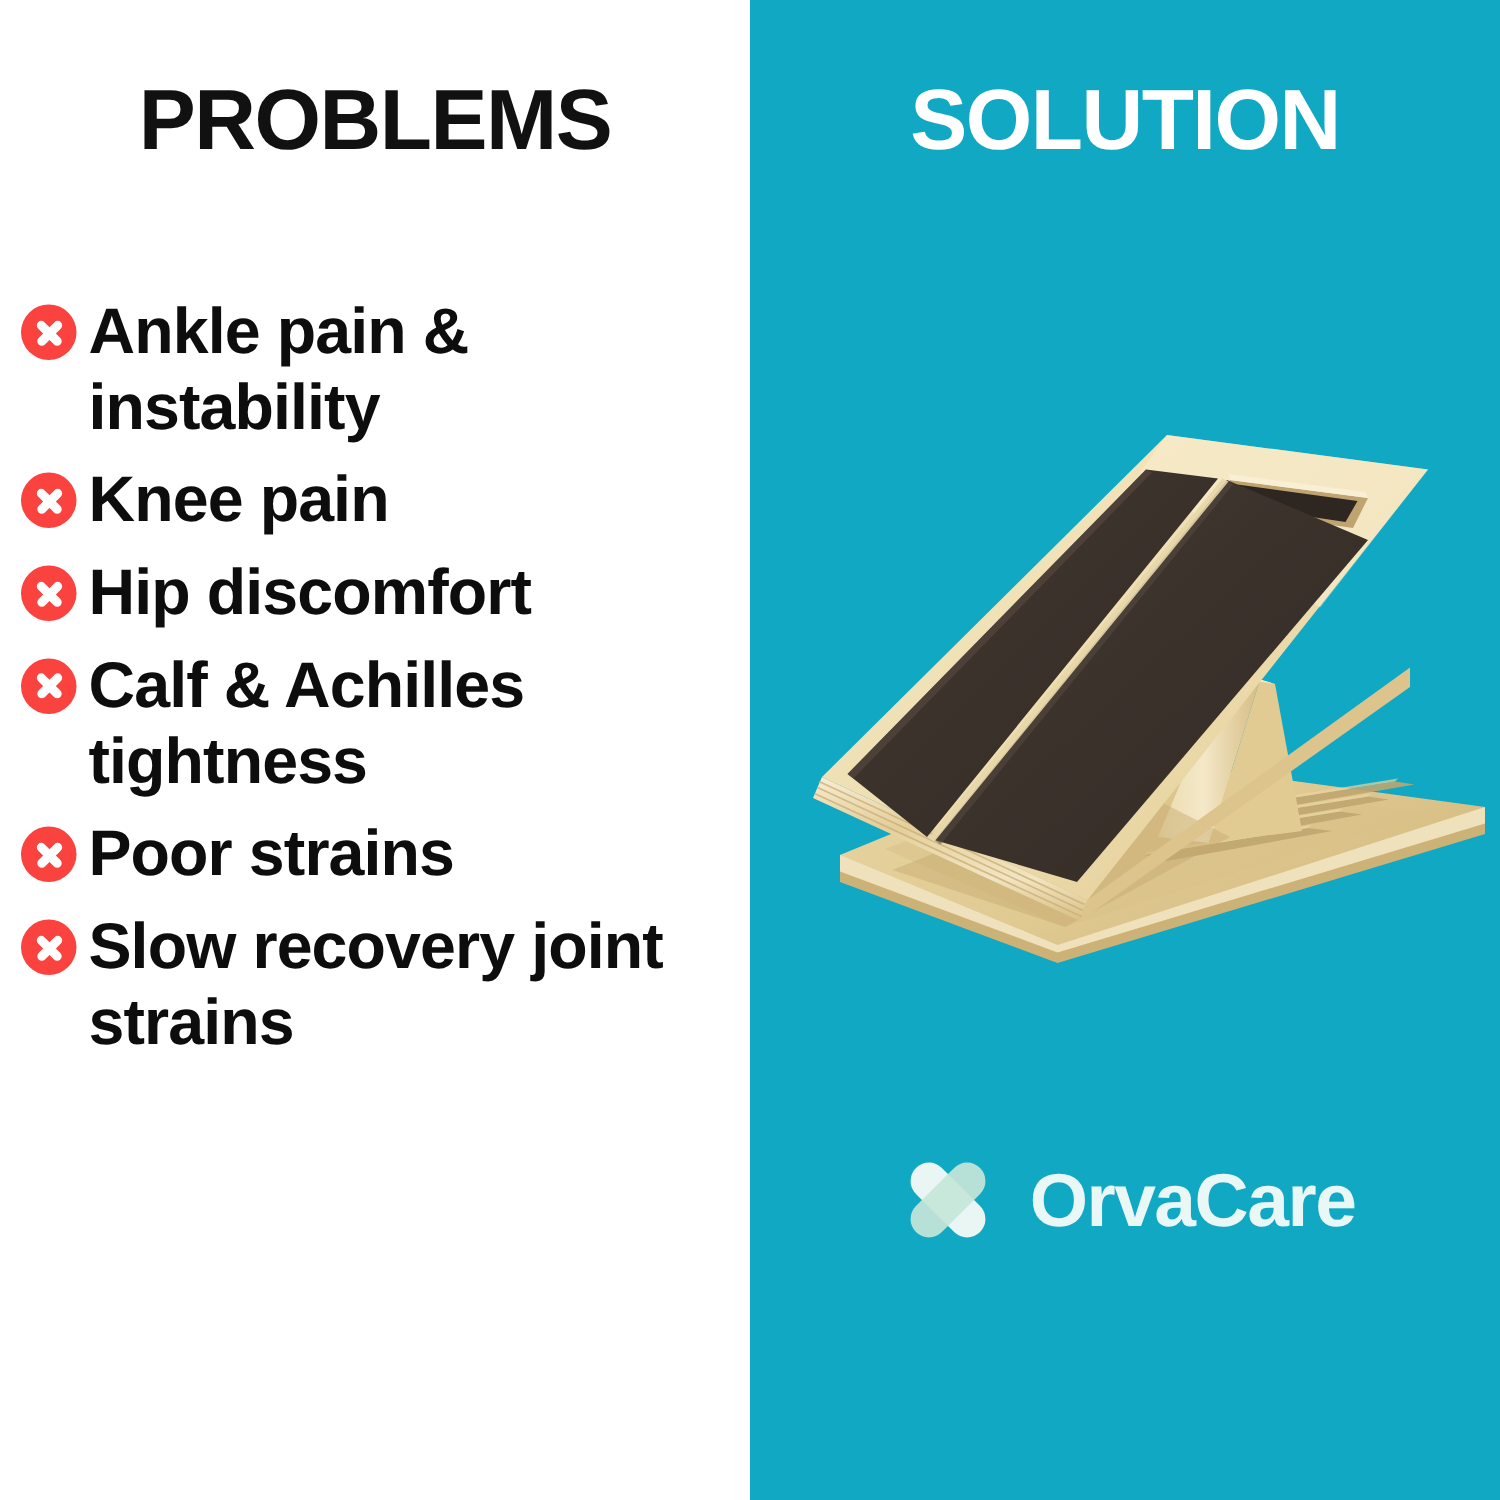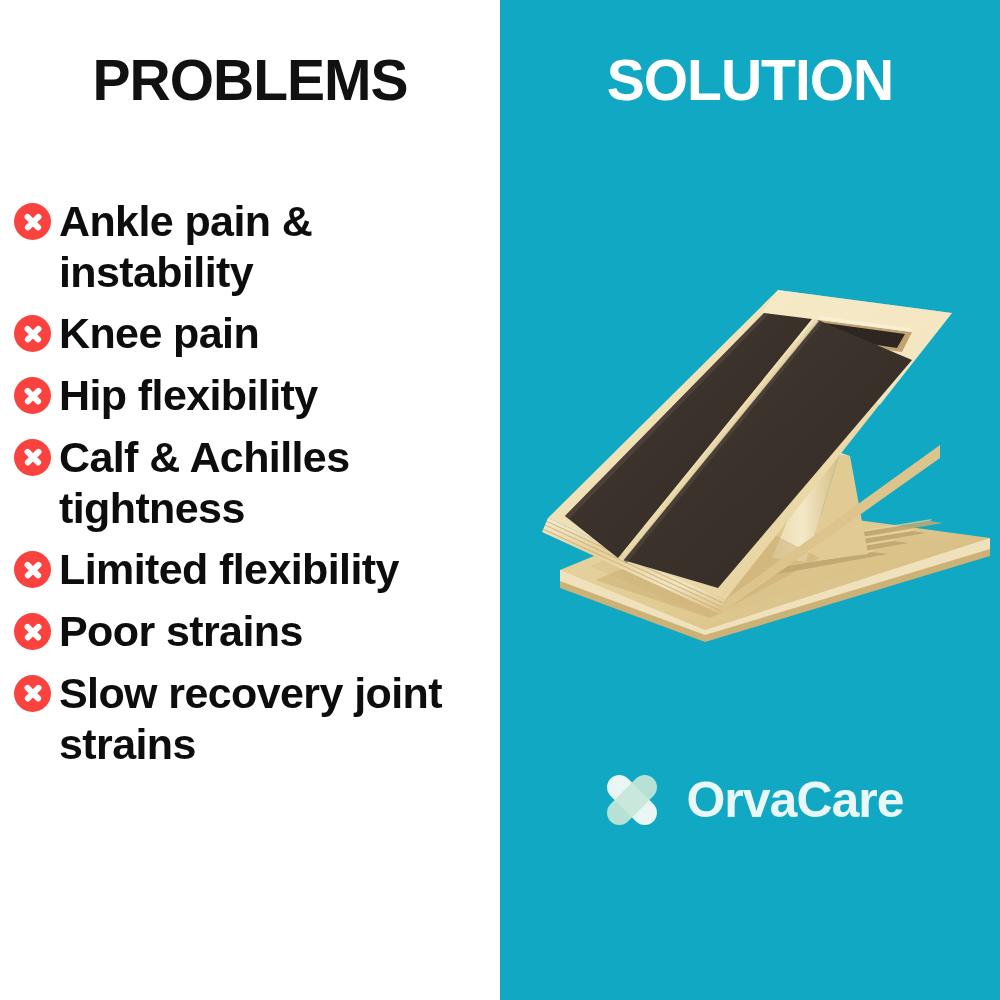--- a/index.html
+++ b/index.html
@@ -132,32 +132,28 @@
         <span class="problem-text">Ankle pain &amp; instability</span>
       </div>
 
       <div class="problem-item">
         <span class="x-badge"></span>
         <span class="problem-text">Knee pain</span>
       </div>
 
       <div class="problem-item">
         <span class="x-badge"></span>
-        <span class="problem-text">Hip flexibility</span>
+        <span class="problem-text">Hip discomfort</span>
       </div>
 
       <div class="problem-item">
         <span class="x-badge"></span>
         <span class="problem-text">Calf &amp; Achilles tightness</span>
       </div>
 
-      <div class="problem-item">
-        <span class="x-badge"></span>
-        <span class="problem-text">Limited flexibility</span>
-      </div>
 
 
       <div class="problem-item">
         <span class="x-badge"></span>
         <span class="problem-text">Poor strains</span>
       </div>
 
       <div class="problem-item">
         <span class="x-badge"></span>
         <span class="problem-text">Slow recovery joint strains</span>

